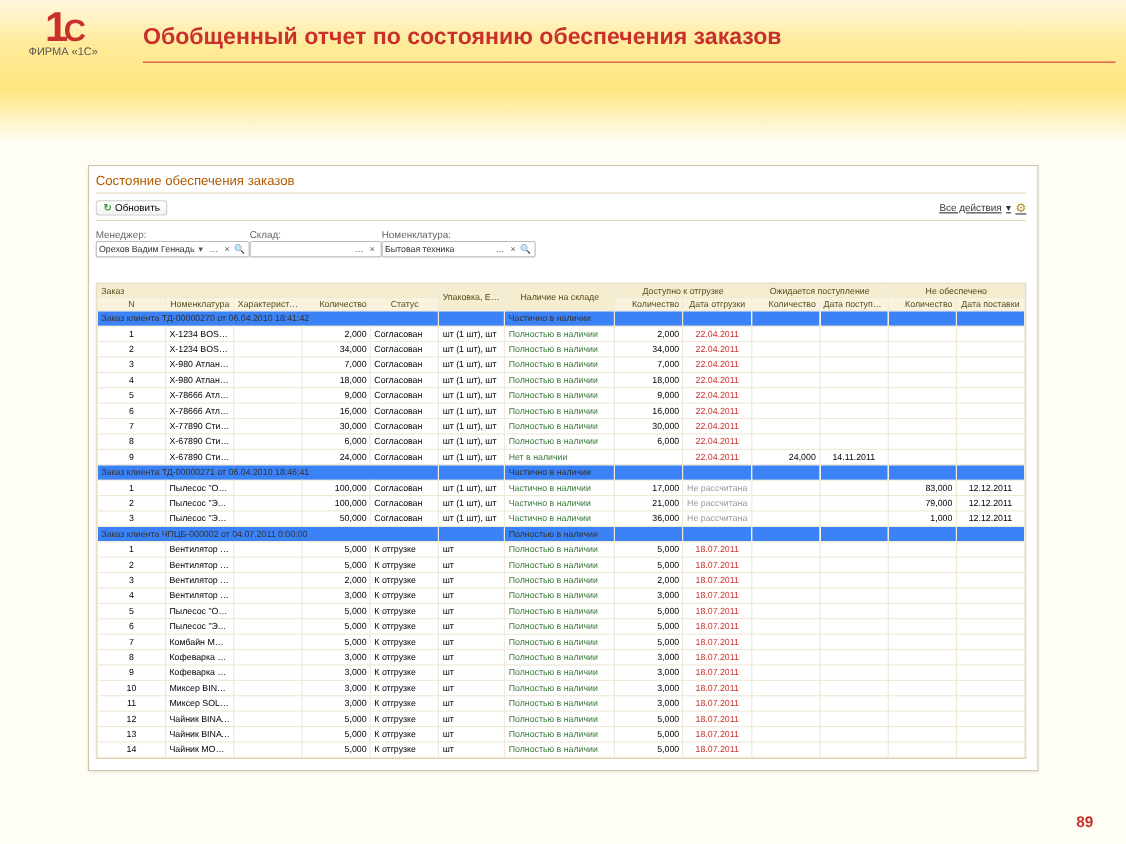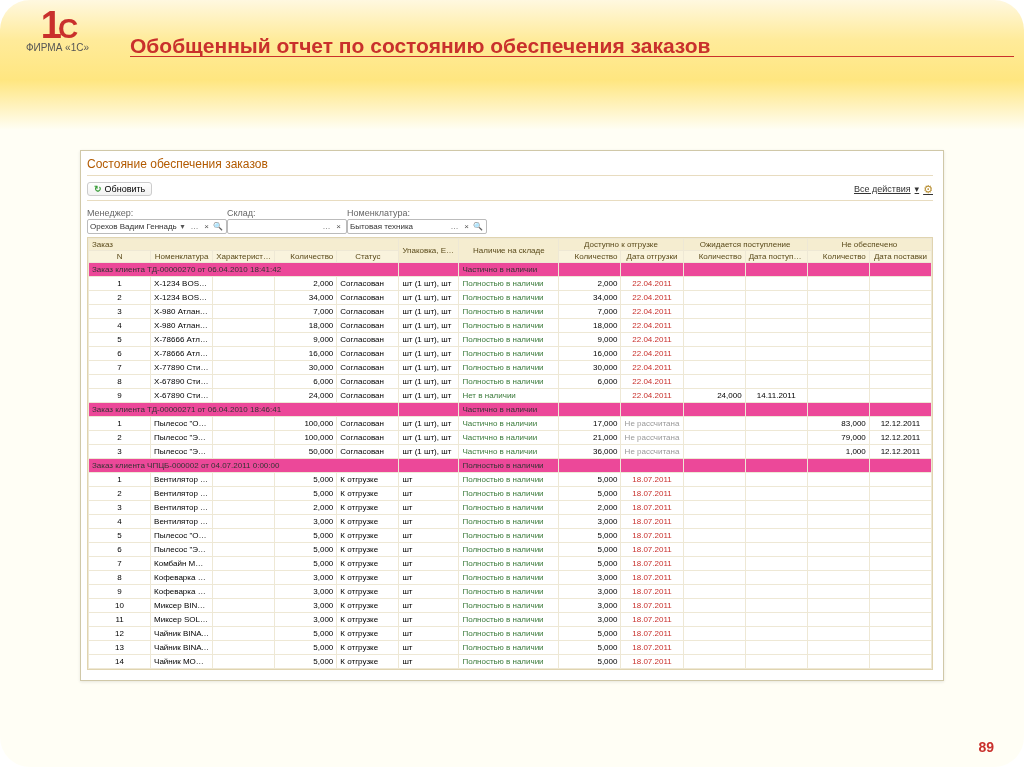--- a/index.html
+++ b/index.html
@@ -8,21 +8,20 @@
   font-size: 9px;
   background: #fff;
   width: 1024px;
   height: 767px;
   overflow: hidden;
 }
 .slide {
   width: 100%; height: 100%;
   background: linear-gradient(to bottom, #fff8e0 0%, #ffeb9a 40px, #ffe680 80px, #fffef5 130px, #fffef5 100%);
   position: relative;
-  border-radius: 30px;
 }
 .logo {
   position: absolute;
   top: 10px; left: 20px;
   width: 75px;
   text-align: center;
 }
 .logo-mark {
   font-size: 38px;
   font-weight: bold;
@@ -31,21 +30,21 @@
   letter-spacing: -4px;
 }
 .logo-mark .c { font-size: 28px; }
 .logo-sub {
   font-size: 10px;
   color: #555;
   margin-top: 2px;
 }
 .slide-title {
   position: absolute;
-  top: 34px; left: 130px;
+  top: 22px; left: 130px;
   font-size: 21px;
   font-weight: bold;
   color: #c9302c;
 }
 .red-line {
   position: absolute;
   top: 56px; left: 130px; right: 10px;
   height: 1px;
   background: #c9302c;
 }
@@ -110,21 +109,21 @@
   height:15px;
   padding:0 2px;
 }
 .filter-input.wide { width:140px; }
 .filter-input.medium { width:120px; }
 .filter-input span.val { flex:1; font-size:8px; color:#333; overflow:hidden; white-space:nowrap; }
 .filter-icons { display:flex; gap:1px; }
 .icon-btn { width:11px; height:11px; font-size:8px; text-align:center; line-height:11px; color:#555; cursor:pointer; }
 .table-wrap {
   border: 1px solid #e0d4b0;
-  margin-top: 0;
+  margin-top: 20px;
 }
 table {
   width: 100%;
   border-collapse: collapse;
   font-size: 8px;
   table-layout: fixed;
 }
 th, td {
   border: 1px solid #eee8d5;
   padding: 1px 3px;
@@ -144,21 +143,21 @@
 .col-n { width:22px; text-align:center; }
 .col-nom { width:130px;text-align:center; }
 .col-char { width:80px; }
 .col-qty { width:50px; text-align:right; }
 .col-status { width:55px; }
 .col-pack { width:60px; }
 .col-avail { width:100px; }
 .col-aqty { width:55px; text-align:right; }
 .col-date { width:60px; text-align:center; }
 .group-row td {
-  background: #ec4899;
+  background: #3b82f6;
   font-weight: normal;
   color: #333;
   font-size: 8px;
 }
 .group-row .group-label { font-weight: normal; }
 .avail-full { color: #3a7a3a; }
 .avail-partial { color: #3a7a3a; }
 .date-red { color: #c9302c; }
 .date-gray { color: #999; }
 .num { text-align: right; }

